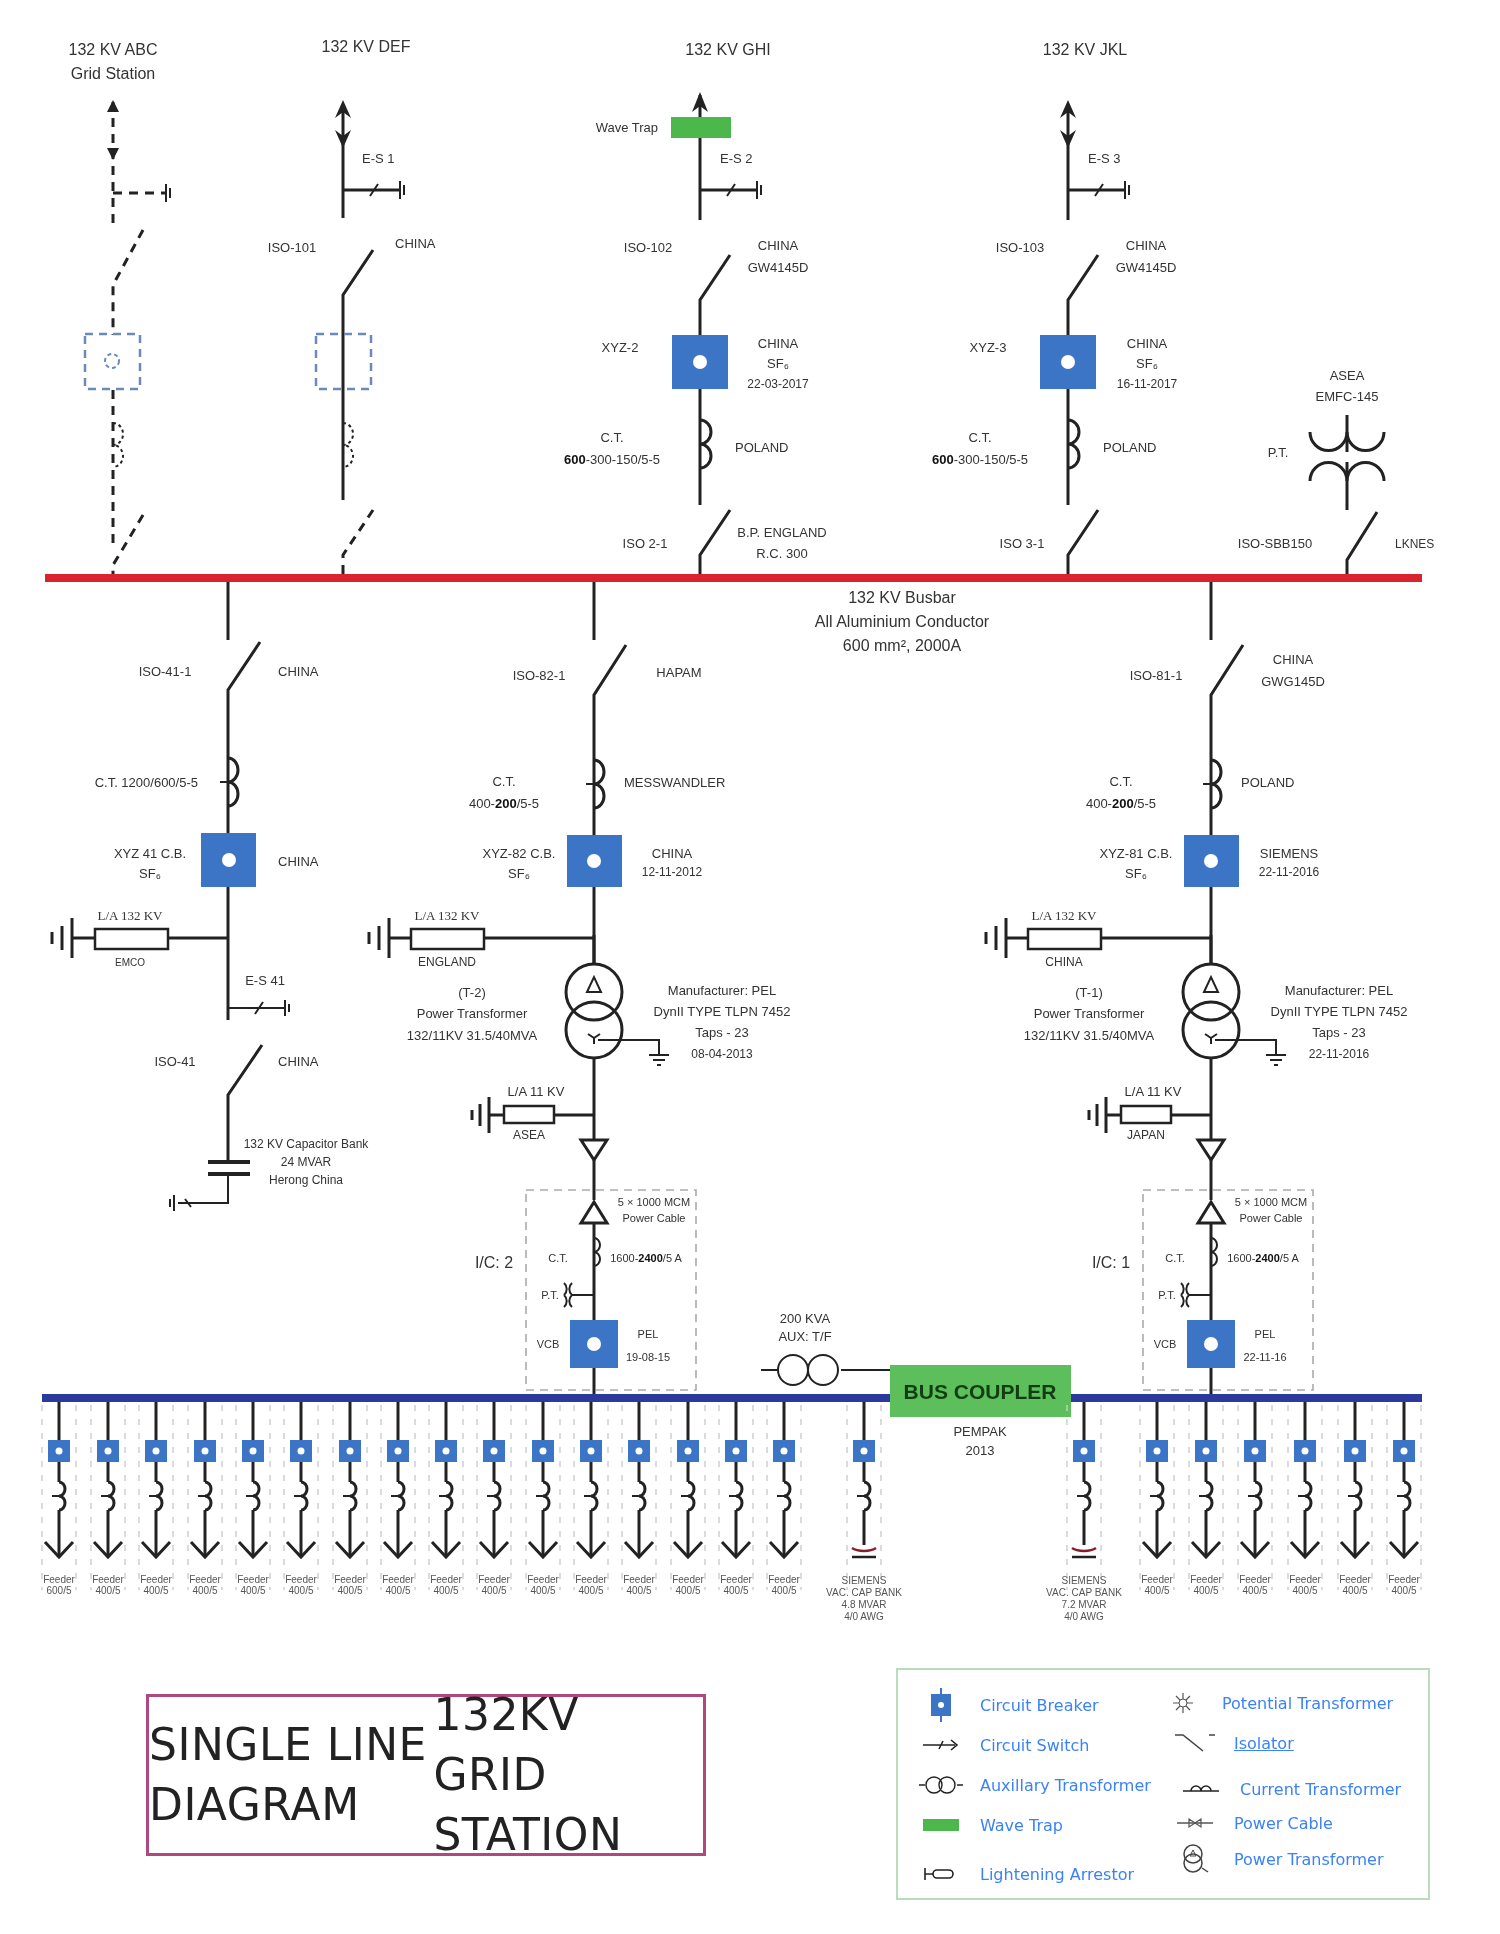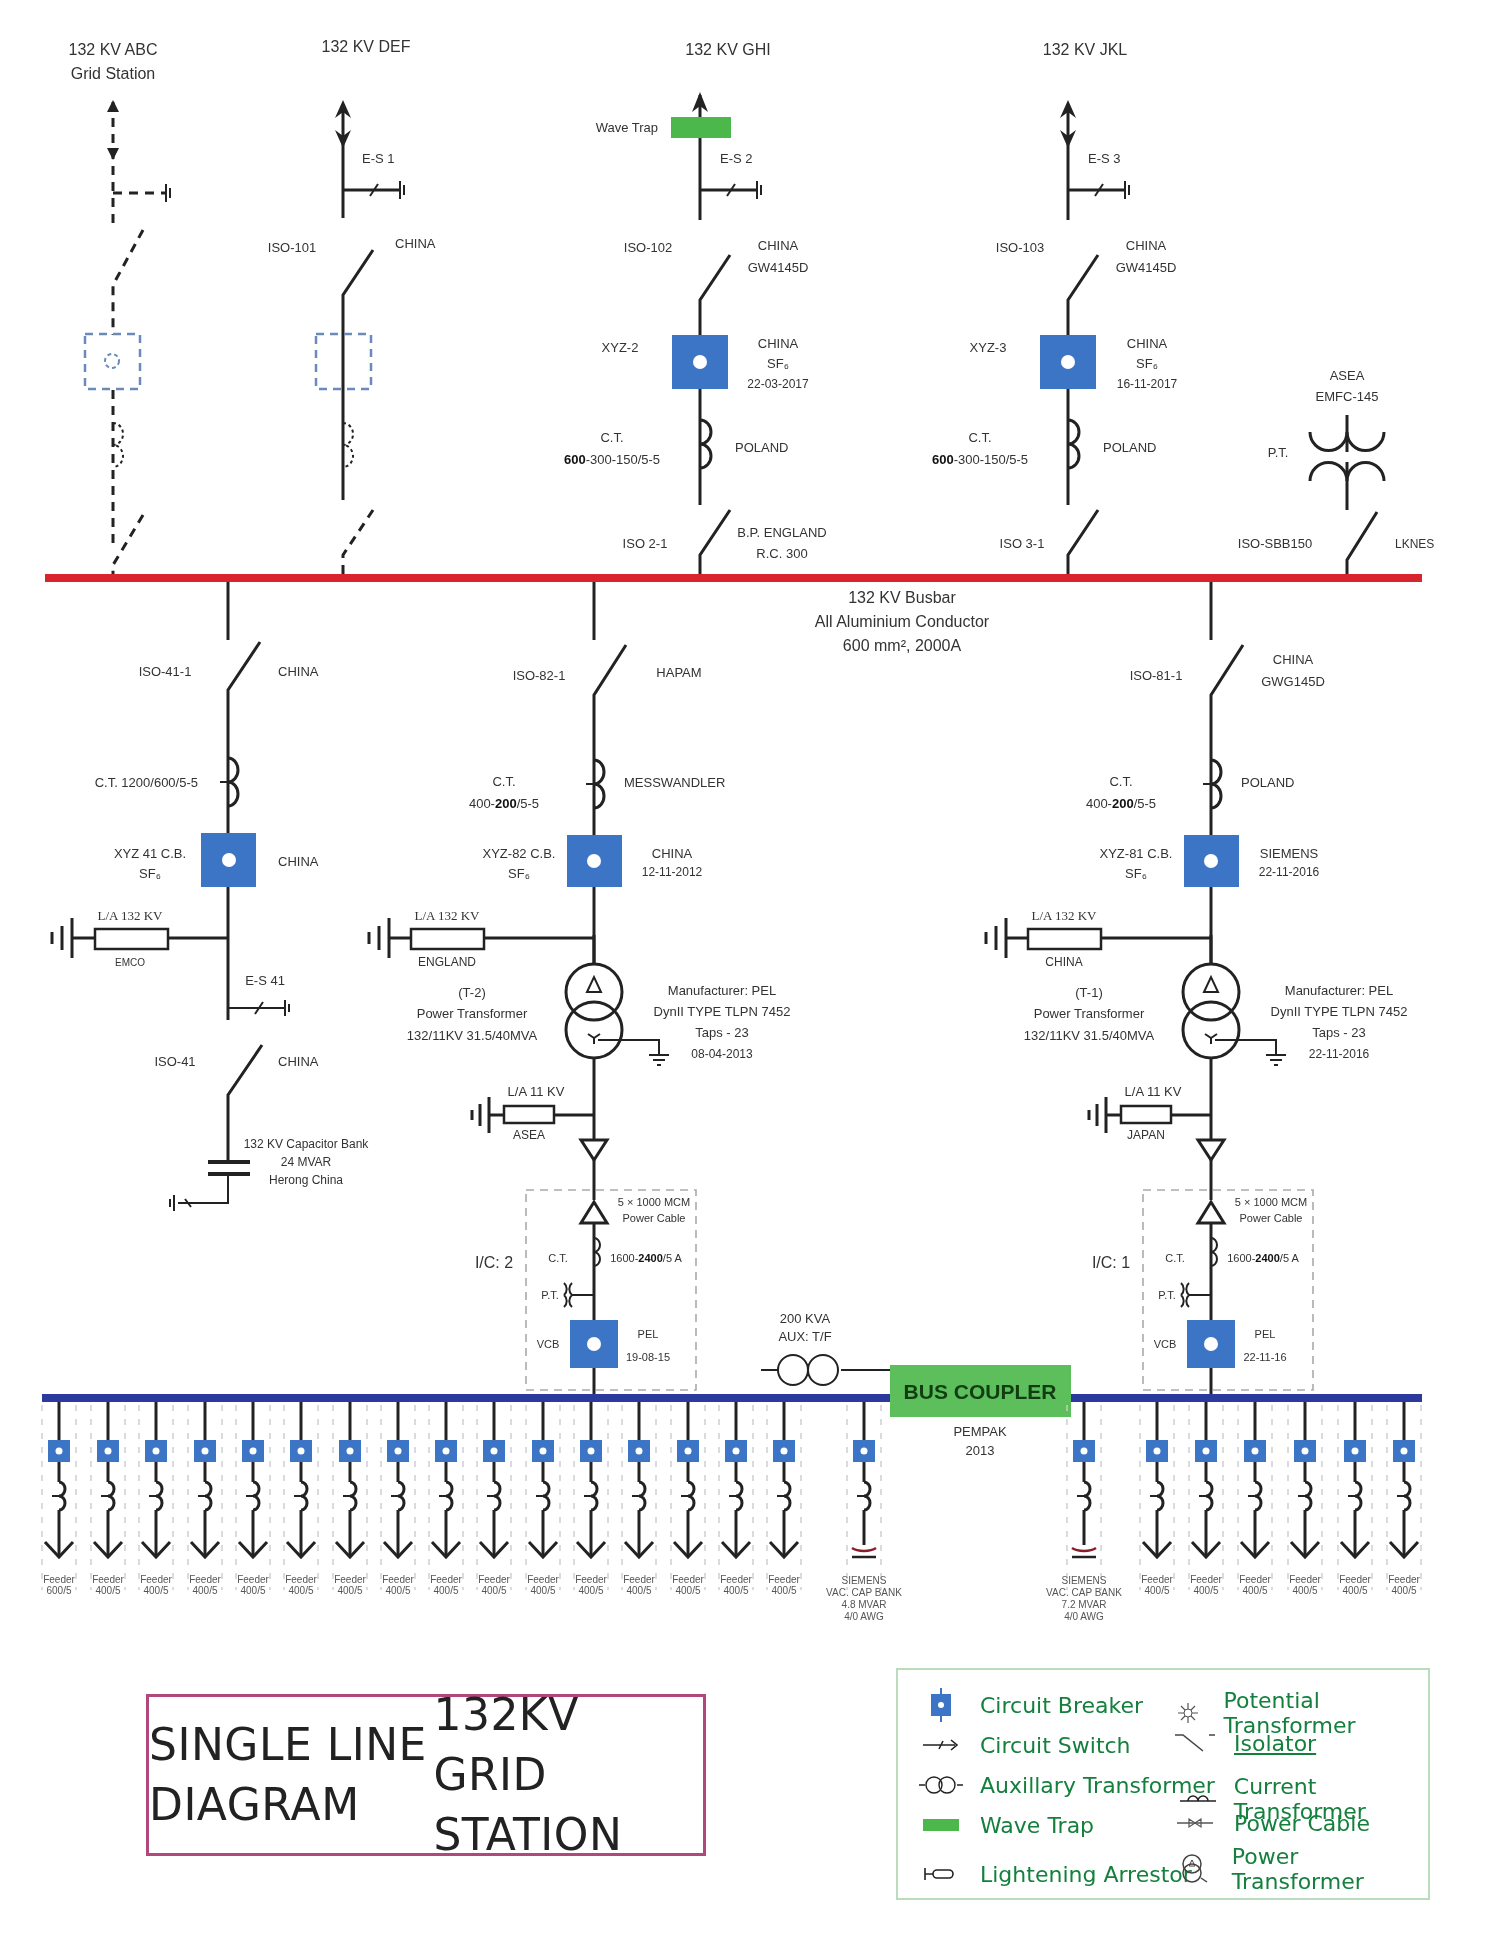--- a/index.html
+++ b/index.html
@@ -12,21 +12,21 @@
   .dashbox{stroke:#6a8bb8;stroke-width:2.5;fill:none;stroke-dasharray:8 6;}
   .greybox{stroke:#aaa;stroke-width:1.6;fill:none;stroke-dasharray:8 6;}
   .feedguide{stroke:#ccc;stroke-width:1.4;stroke-dasharray:6 8;}
   .cb{fill:#3c74c6;}
   .lbl{font-size:16px;}
   .sm{font-size:13px;}
   .xs{font-size:10px;}
   .title-box{position:absolute;left:146px;top:1694px;width:560px;height:162px;border:3px solid #b0487e;box-sizing:border-box;display:flex;flex-direction:row;align-items:center;justify-content:center;}
   .title-box span{font-family:"DejaVu Sans","Liberation Sans",sans-serif;font-size:44px;color:#222;line-height:60px;letter-spacing:0.5px;}
   .legend{position:absolute;left:896px;top:1668px;width:534px;height:232px;border:2px solid #b9dcbc;box-sizing:border-box;}
-  .legend .item{position:absolute;display:flex;align-items:center;font-size:22px;color:#15803d;font-family:"DejaVu Sans","Liberation Sans",sans-serif;}
+  .legend .item{position:absolute;display:flex;align-items:center;font-size:16px;color:#3b82f6;font-family:"DejaVu Sans","Liberation Sans",sans-serif;}
   .legend .ico{width:50px;height:30px;margin-right:14px;display:flex;align-items:center;justify-content:center;}
 </style>
 </head>
 <body>
 
 <svg id="sld" width="1500" height="1934" viewBox="0 0 1500 1934" xmlns="http://www.w3.org/2000/svg">
   <defs>
     <marker id="arrUp" viewBox="0 0 10 10" refX="5" refY="2" markerWidth="9" markerHeight="9" orient="auto">
         <path d="M0,10 L5,0 L10,10 L5,6 Z" fill="#222"></path>
       </marker>
@@ -698,21 +698,21 @@
   </div>
   <div class="item" style="left:18px;top:189px;align-items:center;">
     <span class="ico">
         <svg width="40" height="20">
           <path d="M4,4 L4,16 M4,10 L12,10" stroke="#222" stroke-width="1.6"></path>
           <rect x="12" y="6" width="20" height="8" rx="4" fill="none" stroke="#222" stroke-width="1.6"></rect>
         </svg>
       </span>
     <span>Lightening Arrestor</span>
   </div>
-  <div class="item" style="left:268px;top:18px;">
+  <div class="item" style="left:260px;top:18px;">
     <span class="ico">
         <svg width="30" height="24">
           <path d="M15,2 L15,22 M5,12 L25,12 M8,5 L22,19 M22,5 L8,19" stroke="#555" stroke-width="1.2"></path>
           <circle cx="15" cy="12" r="4" fill="#fff" stroke="#555"></circle>
         </svg>
       </span>
     <span>Potential Transformer</span>
   </div>
   <div class="item" style="left:272px;top:58px;text-decoration:underline;">
     <span class="ico">

